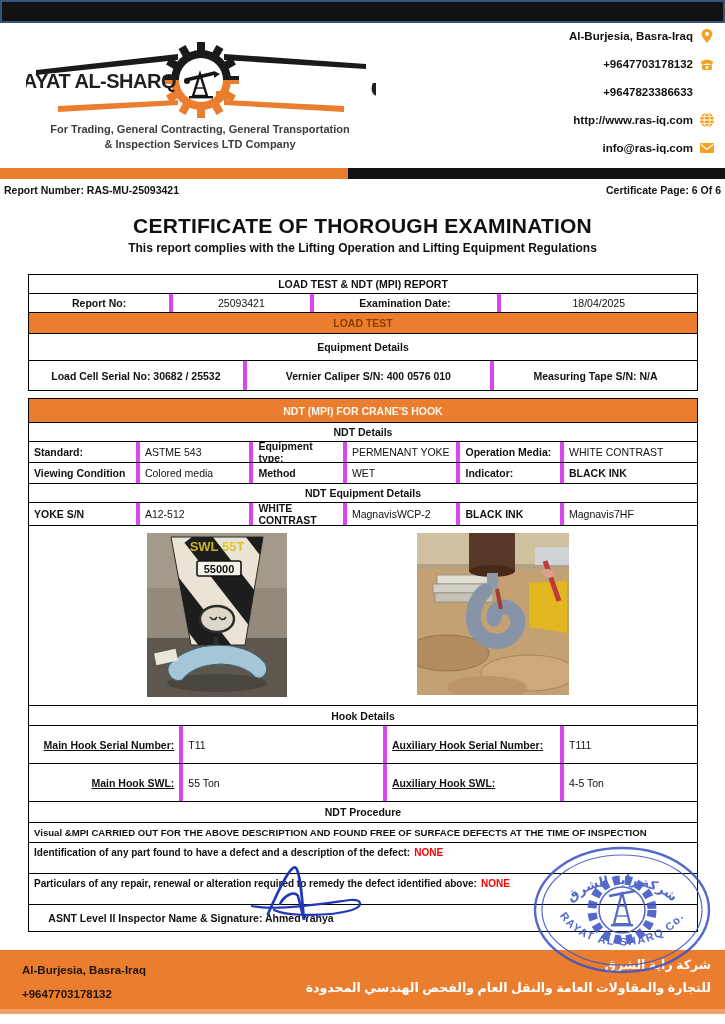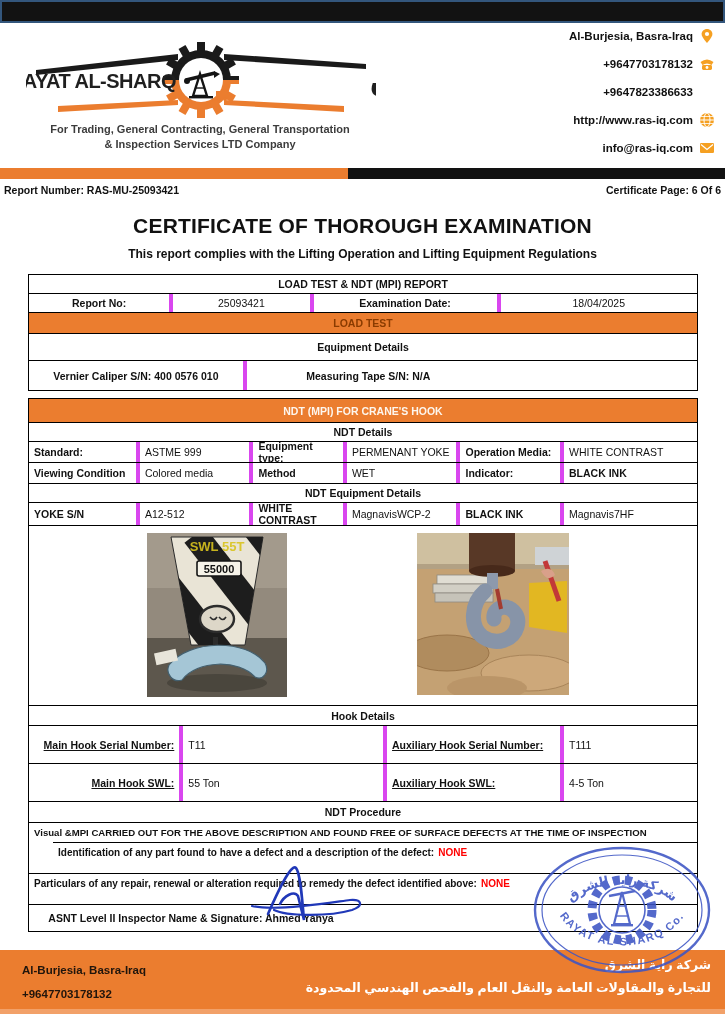--- a/index.html
+++ b/index.html
@@ -25,21 +25,21 @@
   .divider{position:absolute; top:168px; left:0; right:0; height:11px; display:flex;}
   .divider .d-orange{width:48%; background:var(--orange);}
   .divider .d-black{width:52%; background:#121212;}
 
   .reportline{position:absolute; top:184px; left:4px; right:4px; display:flex; justify-content:space-between; font-size:10.5px;}
   .reportline .lbl{font-weight:600;}
   .reportline .val{font-weight:800;}
   .cert-page{font-weight:800;}
 
   .doc-title{position:absolute; top:214px; left:0; width:100%; text-align:center; font-size:21px; font-weight:800; letter-spacing:.2px;}
-  .doc-subtitle{position:absolute; top:247px; left:0; width:100%; text-align:center; font-size:12px; font-weight:600;}
+  .doc-subtitle{position:absolute; top:241px; left:0; width:100%; text-align:center; font-size:12px; font-weight:600;}
 
   
   .dtable{position:absolute; left:28px; width:670px; border:1.6px solid #000; background:#fff;}
   .t1{top:274px;}
   .t2{top:398px;}
   .trow{display:grid; border-top:1px solid #000; font-size:10.5px; align-items:stretch;}
   .trow:first-child{border-top:none;}
   .tcell{border-left:4px solid #d946ef; padding:2px 5px; display:flex; align-items:center; overflow:hidden;}
   .tcell:first-child{border-left:none;}
   .cc{justify-content:center; text-align:left;}
@@ -208,35 +208,36 @@
       <div class="tcell cc b">Examination Date:</div>
       <div class="tcell cc">18/04/2025</div>
     </div>
     <div class="trow" style="grid-template-columns:1fr; height:21px;">
       <div class="tcell cc loadtest">LOAD TEST</div>
     </div>
     <div class="trow" style="grid-template-columns:1fr; height:27px;">
       <div class="tcell cc b">Equipment Details</div>
     </div>
     <div class="trow" style="grid-template-columns:32% 37% 31%; height:30px;">
+      <div class="tcell cc b">Load Cell Serial No: 30682 / 25532</div>
       <div class="tcell cc b">Vernier Caliper S/N: 400 0576 010</div>
       <div class="tcell cc b">Measuring Tape S/N: N/A</div>
     </div>
   </div>
 
   <div class="dtable t2">
     <div class="trow" style="grid-template-columns:1fr; height:23px;">
       <div class="tcell cc hdr-orange">NDT (MPI) FOR CRANE'S HOOK</div>
     </div>
     <div class="trow" style="grid-template-columns:1fr; height:19px;">
       <div class="tcell cc b">NDT Details</div>
     </div>
     <div class="trow" style="grid-template-columns:16% 17% 14% 17% 15.5% 20.5%; height:21px;">
       <div class="tcell b">Standard:</div>
-      <div class="tcell">ASTME 999</div>
+      <div class="tcell">ASTME 543</div>
       <div class="tcell b">Equipment type:</div>
       <div class="tcell">PERMENANT YOKE</div>
       <div class="tcell b">Operation Media:</div>
       <div class="tcell">WHITE CONTRAST</div>
     </div>
     <div class="trow" style="grid-template-columns:16% 17% 14% 17% 15.5% 20.5%; height:21px;">
       <div class="tcell b">Viewing Condition</div>
       <div class="tcell">Colored media</div>
       <div class="tcell b">Method</div>
       <div class="tcell">WET</div>
@@ -327,21 +328,21 @@
       <div class="tcell b u">Auxiliary Hook SWL:</div>
       <div class="tcell">4-5  Ton</div>
     </div>
 
     <div class="trow" style="grid-template-columns:1fr; height:21px;">
       <div class="tcell cc b">NDT Procedure</div>
     </div>
     <div class="trow" style="grid-template-columns:1fr; height:20px;">
       <div class="tcell b" style="font-size:9.6px;">Visual &amp;MPI CARRIED OUT FOR THE ABOVE DESCRIPTION AND FOUND FREE OF SURFACE DEFECTS AT THE TIME OF INSPECTION</div>
     </div>
-    <div class="trow" style="grid-template-columns:1fr; height:31px;margin-left:24px;">
+    <div class="trow" style="grid-template-columns:1fr; height:31px;">
       <div class="tcell" style="align-items:flex-start; padding-top:4px;">
         <span class="b" style="font-size:10px;">Identification of any part found to have a defect and a description of the defect:</span>
         <span class="red" style="font-size:10px;">NONE</span>
       </div>
     </div>
     <div class="trow" style="grid-template-columns:1fr; height:31px;">
       <div class="tcell" style="align-items:flex-start; padding-top:4px;">
         <span class="b" style="font-size:10px;">Particulars of any repair, renewal or alteration required to remedy the defect identified above:</span>
         <span class="red" style="font-size:10px;">NONE</span>
       </div>

